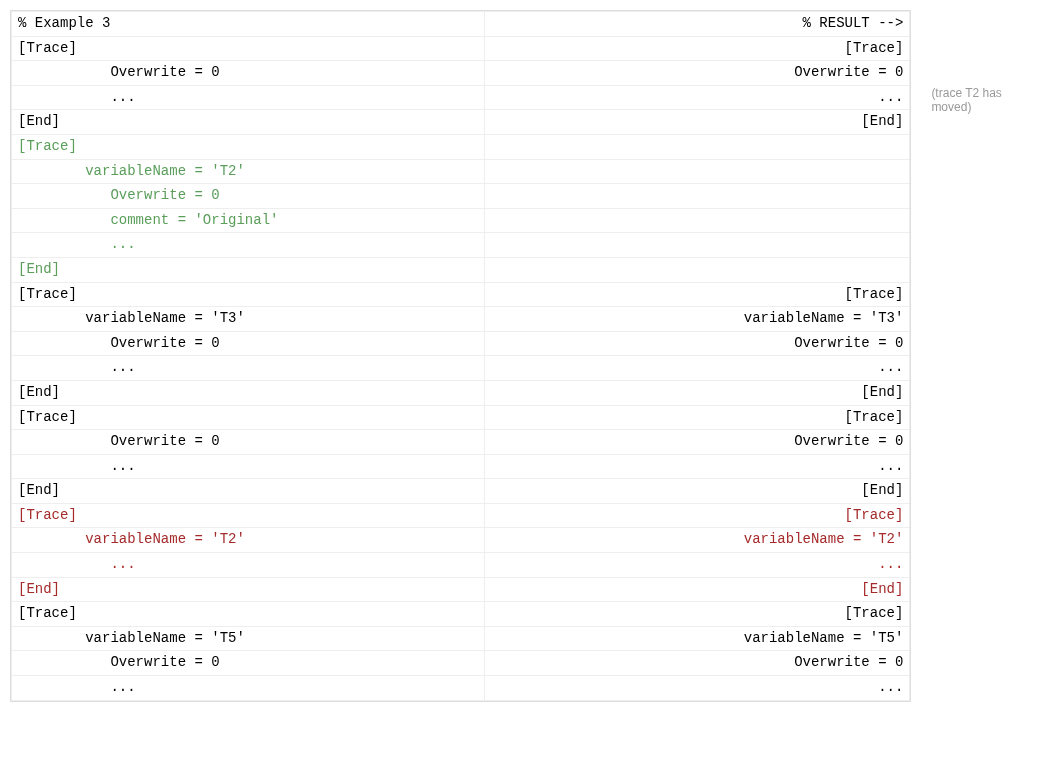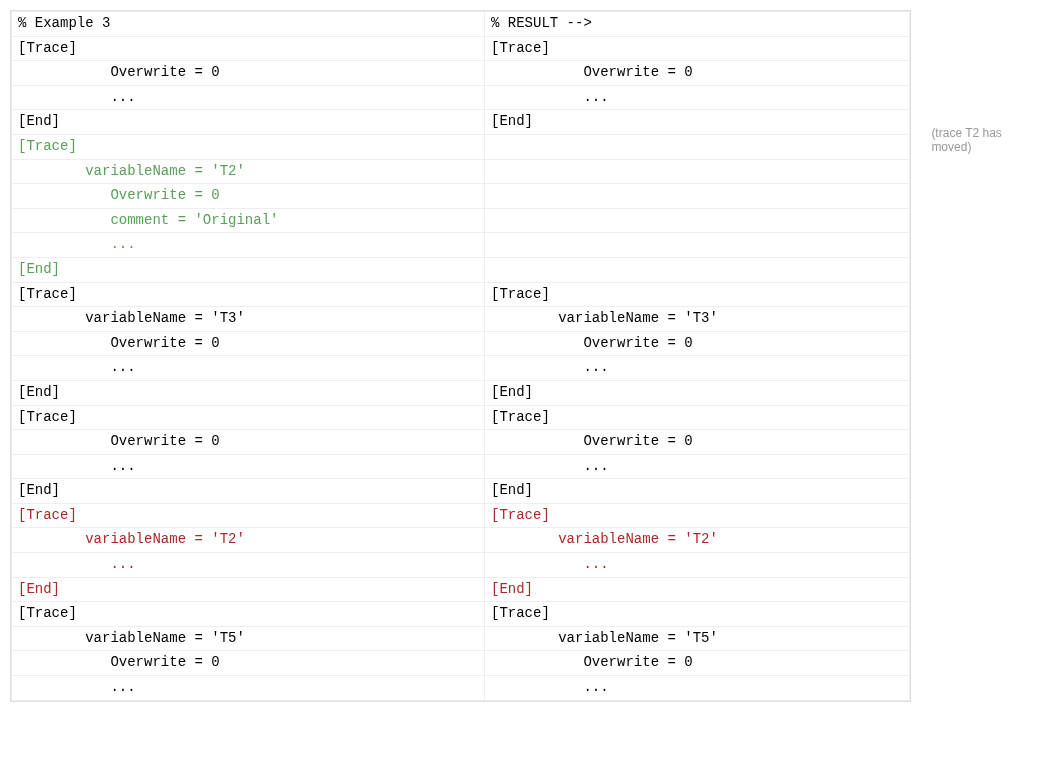--- a/index.html
+++ b/index.html
@@ -33,20 +33,21 @@
       white-space: pre;
       font-family: Consolas, 'Courier New', monospace;
       font-size: 14px;
       line-height: 1.4;
     }
     td.left {
       width: 478px;
     }
     td.right {
       width: 430px;
+      text-align: right;
     }
     .green {
       color: #5a9e5a;
     }
     .darkred {
       color: #a52a2a;
     }
     .arrow-cell {
       position: relative;
     }
@@ -56,21 +57,21 @@
       top: 50%;
       transform: translateY(-50%);
       width: 120px;
       pointer-events: none;
     }
     .side-note {
       font-family: Arial, Helvetica, sans-serif;
       font-size: 12px;
       color: #999;
       margin-left: 20px;
-      margin-top: 116px;
+      margin-top: 76px;
     }
   </style>
 </head>
 <body>
 
 <div class="container">
   <div class="table-wrap">
     <table>
       <tbody id="tbody">
           <tr>

